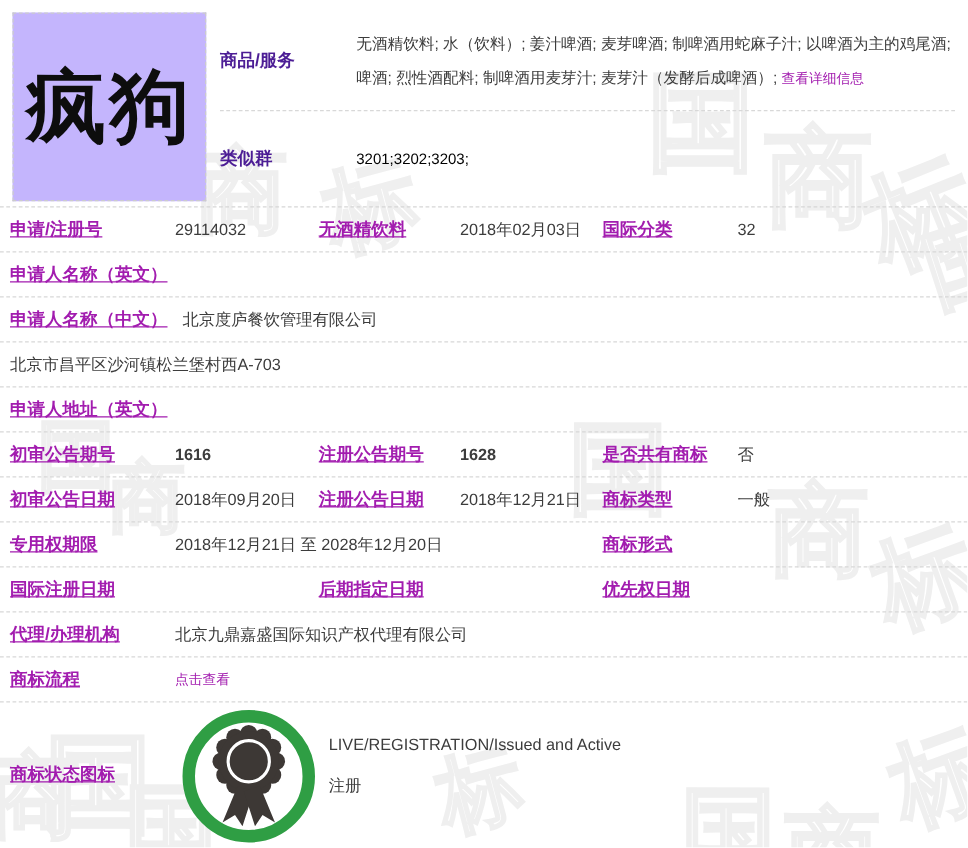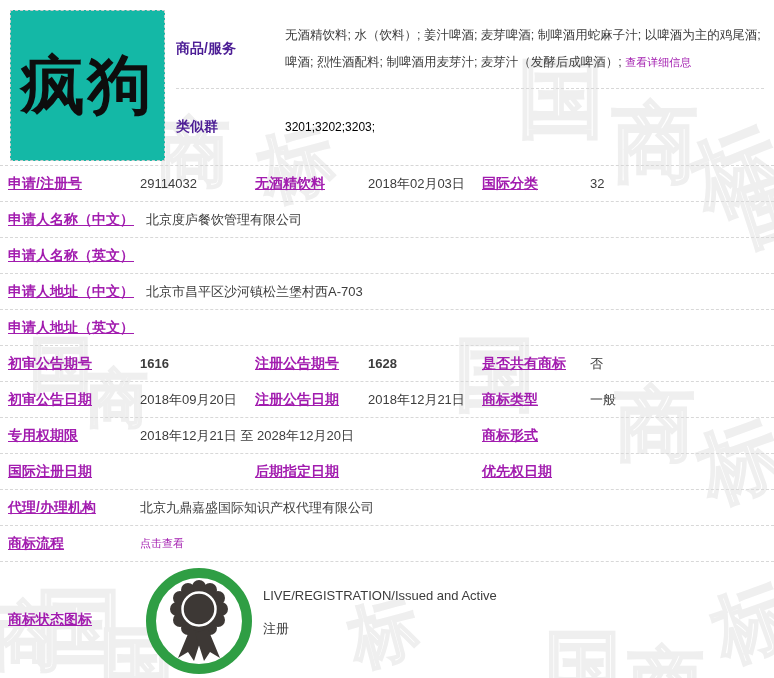--- a/index.html
+++ b/index.html
@@ -9,21 +9,21 @@
   
   .wm-layer{position:absolute;inset:0;z-index:0;pointer-events:none;}
   .wm{position:absolute;font-weight:700;color:#ffffff;-webkit-text-stroke:2px #efefef;
       text-stroke:2px #efefef;line-height:1;user-select:none;}
 
   .content{position:relative;z-index:1;}
 
   
   .top-section{position:relative;height:165px;border-bottom:1px dashed #d6d6d6;}
   .tm-image-box{position:absolute;left:10px;top:10px;width:153px;height:149px;
-      border:1px dashed #cccccc;background:#14b8a6;display:flex;align-items:center;justify-content:center;}
+      border:1px dashed #cccccc;background:#c4b5fd;display:flex;align-items:center;justify-content:center;}
   .tm-image-text{font-size:64px;font-weight:900;color:#0d0d0d;letter-spacing:3px;white-space:nowrap;}
   .top-right{position:absolute;left:176px;top:0;right:10px;height:100%;}
   .goods-row{height:89px;box-sizing:border-box;border-bottom:1px dashed #d8d8d8;
       display:flex;align-items:center;padding-top:10px;}
   .similar-row{height:76px;display:flex;align-items:center;}
   .top-lbl{flex:0 0 109px;font-size:14px;font-weight:700;color:#4c1d95;}
   .goods-text{width:482px;font-size:12.5px;line-height:27px;color:#3c3c3c;}
   .similar-val{font-size:12px;color:#000000;}
 
   
@@ -98,31 +98,30 @@
     <div class="row">
       <span class="lbl l1">申请/注册号</span>
       <span class="val v1">29114032</span>
       <span class="lbl l2">无酒精饮料</span>
       <span class="val v2">2018年02月03日</span>
       <span class="lbl l3">国际分类</span>
       <span class="val v-rest">32</span>
     </div>
 
     <div class="row">
+      <span class="lbl l1">申请人名称（英文）</span>
+      <span class="val v-rest"></span>
+    </div>
+
+    <div class="row">
       <span class="lbl l1">申请人名称（中文）</span>
       <span class="val v-rest">北京度庐餐饮管理有限公司</span>
     </div>
 
     <div class="row">
-      <span class="lbl l1">申请人名称（英文）</span>
-      <span class="val v-rest"></span>
-    </div>
-
-    <div class="row">
-      <span class="lbl l1">申请人地址（中文）</span>
       <span class="val v-rest">北京市昌平区沙河镇松兰堡村西A-703</span>
     </div>
 
     <div class="row">
       <span class="lbl l1">申请人地址（英文）</span>
       <span class="val v-rest"></span>
     </div>
 
     <div class="row">
       <span class="lbl l1">初审公告期号</span>

